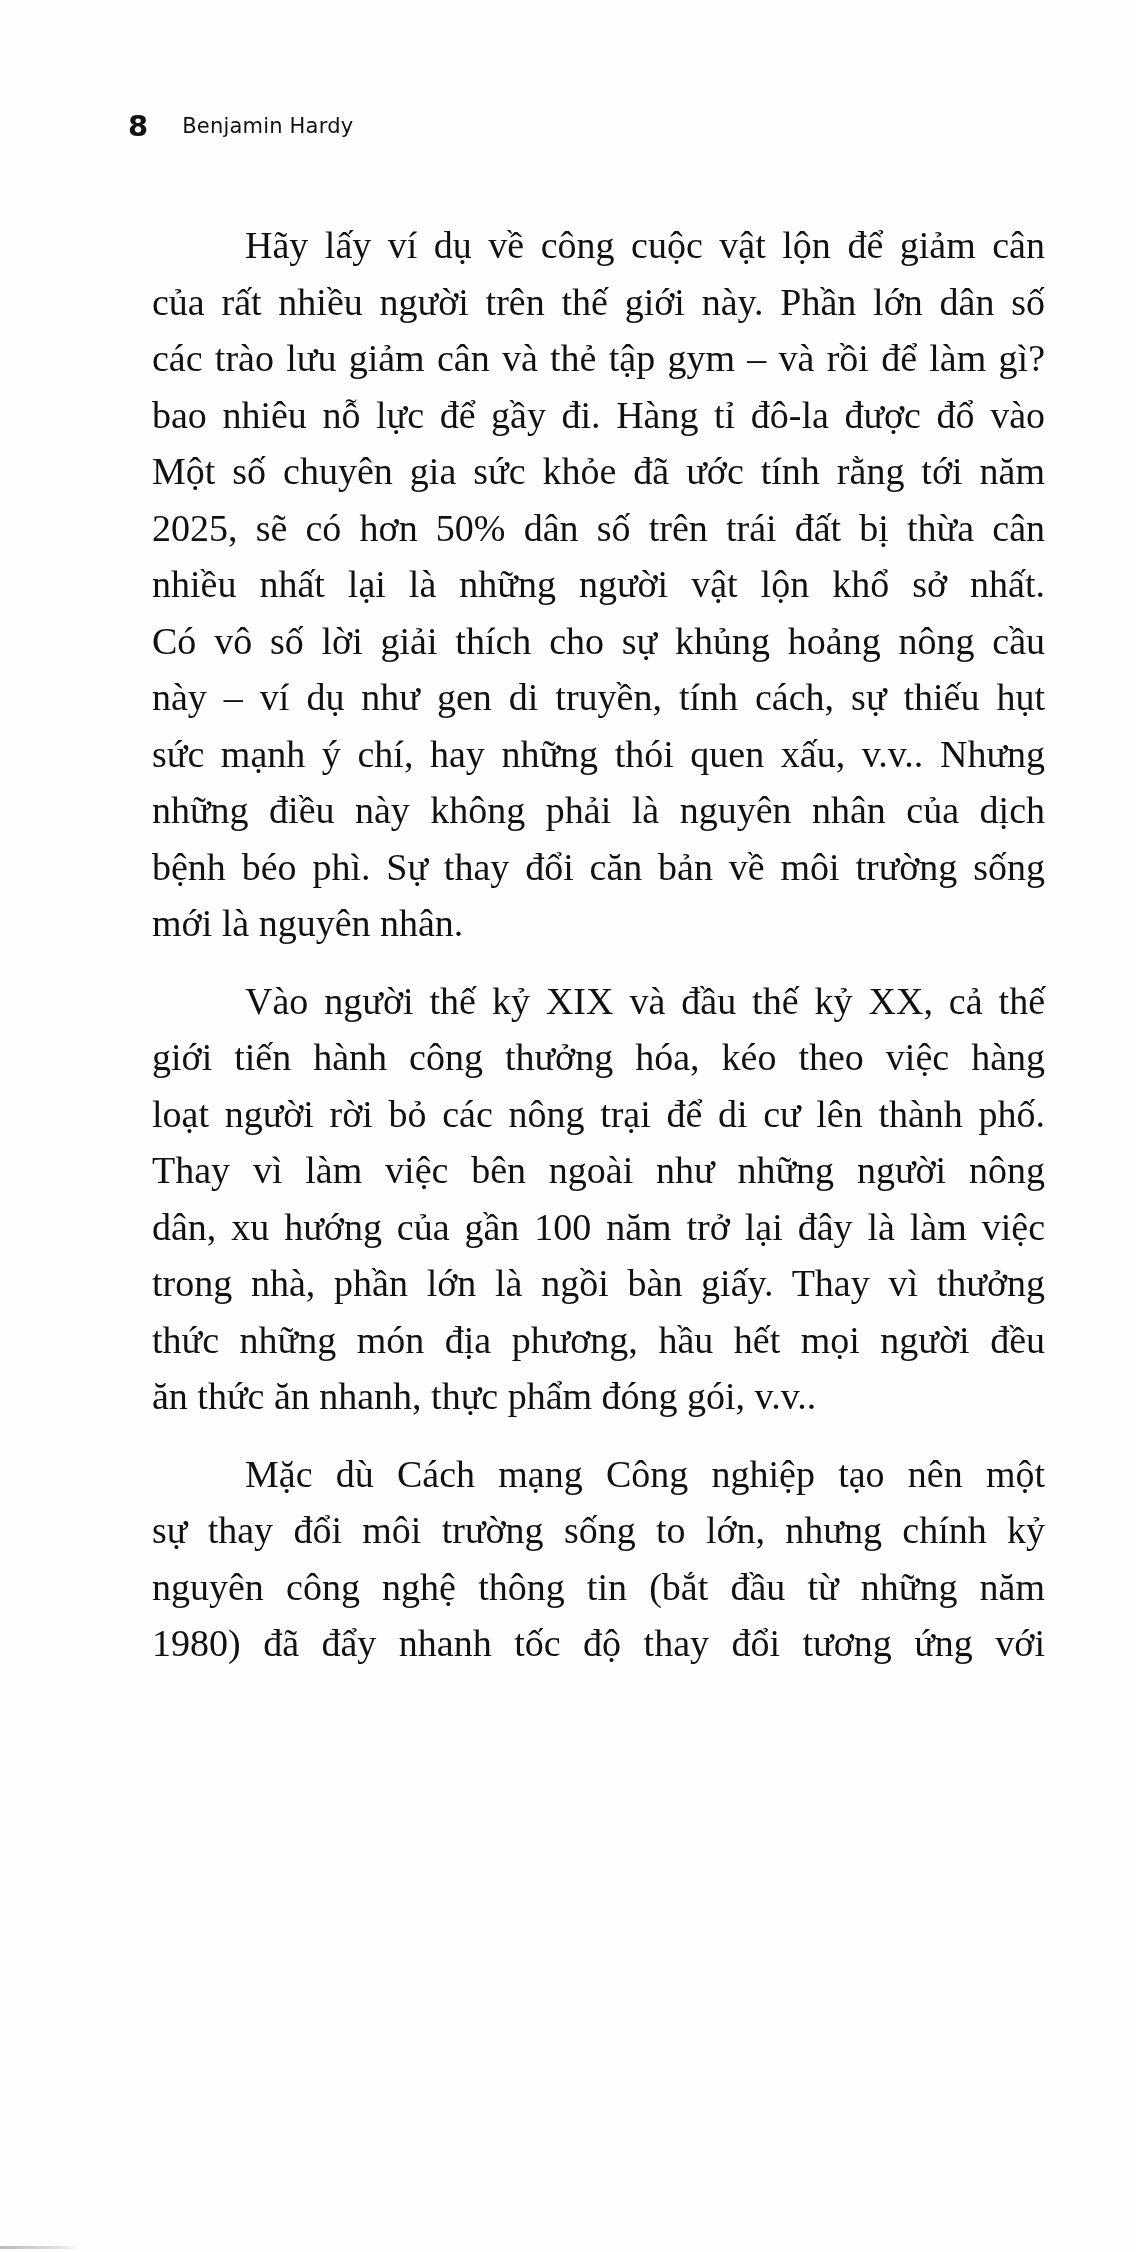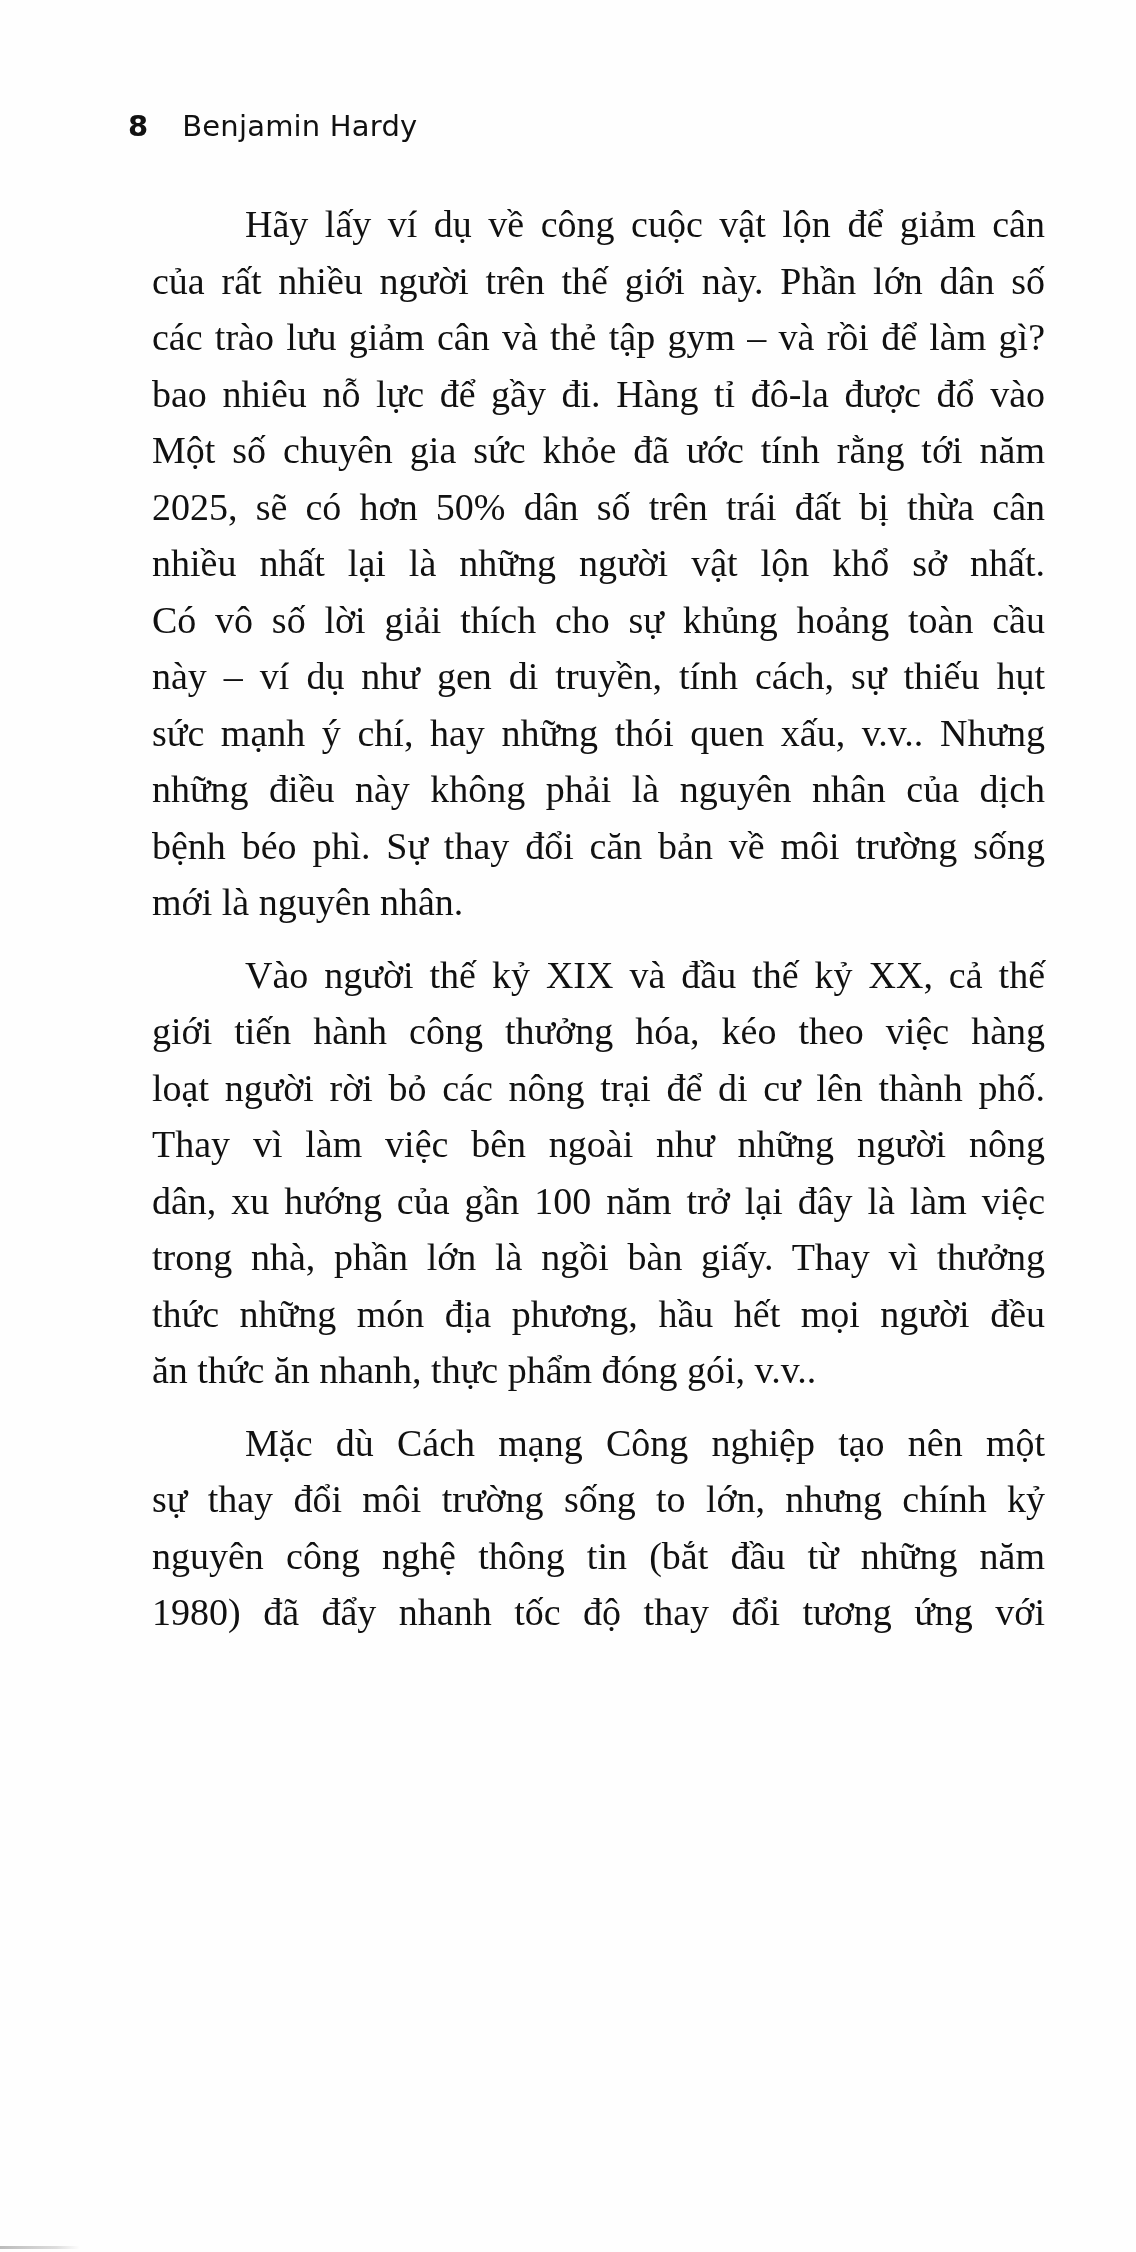--- a/index.html
+++ b/index.html
@@ -4,33 +4,33 @@
   <style>
     html, body { margin: 0; padding: 0; background: #ffffff; }
     body { width: 1136px; height: 2252px; position: relative; overflow: hidden; }
     .page { position: absolute; left: 0; top: 0; width: 1136px; height: 2252px; background: #fefefe; }
     .running-head {
       position: absolute; left: 128px; top: 104px; height: 44px;
       display: flex; align-items: center; gap: 34px;
       font-family: "DejaVu Sans", sans-serif; color: #111;
     }
     .page-num { font-size: 29px; font-weight: bold; }
-    .author { font-size: 29px; letter-spacing: 0.2px; }
+    .author { font-size: 21px; letter-spacing: 0.2px; }
     .body-text {
       position: absolute; left: 152px; top: 196px; width: 893px;
       font-family: "Liberation Serif", "DejaVu Serif", serif;
       font-size: 38px; color: #111; line-height: 56.5px;
     }
     .para { margin: 0; }
     .para + .para { margin-top: 16px; }
     .line {
       display: block; text-align: justify; text-align-last: justify;
       white-space: nowrap; height: 56.5px;
     }
-    .line.indent { padding-left: 93px; }
+    .line.indent { padding-left: 93px; margin-top: 21px; }
     .line.last { text-align-last: left; }
     .scan-mark {
       position: absolute; left: 0; top: 2246px; width: 80px; height: 3px;
       background: linear-gradient(90deg, #bbb, #ddd 70%, transparent);
     }
   </style>
 </head>
 <body>
 
 <div class="page">
@@ -43,21 +43,21 @@
   <div class="body-text">
 
     <p class="para">
       <span class="line indent">Hãy lấy ví dụ về công cuộc vật lộn để giảm cân</span>
       <span class="line">của rất nhiều người trên thế giới này. Phần lớn dân số</span>
       <span class="line">các trào lưu giảm cân và thẻ tập gym – và rồi để làm gì?</span>
       <span class="line">bao nhiêu nỗ lực để gầy đi. Hàng tỉ đô-la được đổ vào</span>
       <span class="line">Một số chuyên gia sức khỏe đã ước tính rằng tới năm</span>
       <span class="line">2025, sẽ có hơn 50% dân số trên trái đất bị thừa cân</span>
       <span class="line">nhiều nhất lại là những người vật lộn khổ sở nhất.</span>
-      <span class="line">Có vô số lời giải thích cho sự khủng hoảng toàn cầu</span>
+      <span class="line">Có vô số lời giải thích cho sự khủng hoảng nông cầu</span>
       <span class="line">này – ví dụ như gen di truyền, tính cách, sự thiếu hụt</span>
       <span class="line">sức mạnh ý chí, hay những thói quen xấu, v.v.. Nhưng</span>
       <span class="line">những điều này không phải là nguyên nhân của dịch</span>
       <span class="line">bệnh béo phì. Sự thay đổi căn bản về môi trường sống</span>
       <span class="line last">mới là nguyên nhân.</span>
     </p>
 
     <p class="para">
       <span class="line indent">Vào người thế kỷ XIX và đầu thế kỷ XX, cả thế</span>
       <span class="line">giới tiến hành công thưởng hóa, kéo theo việc hàng</span>

